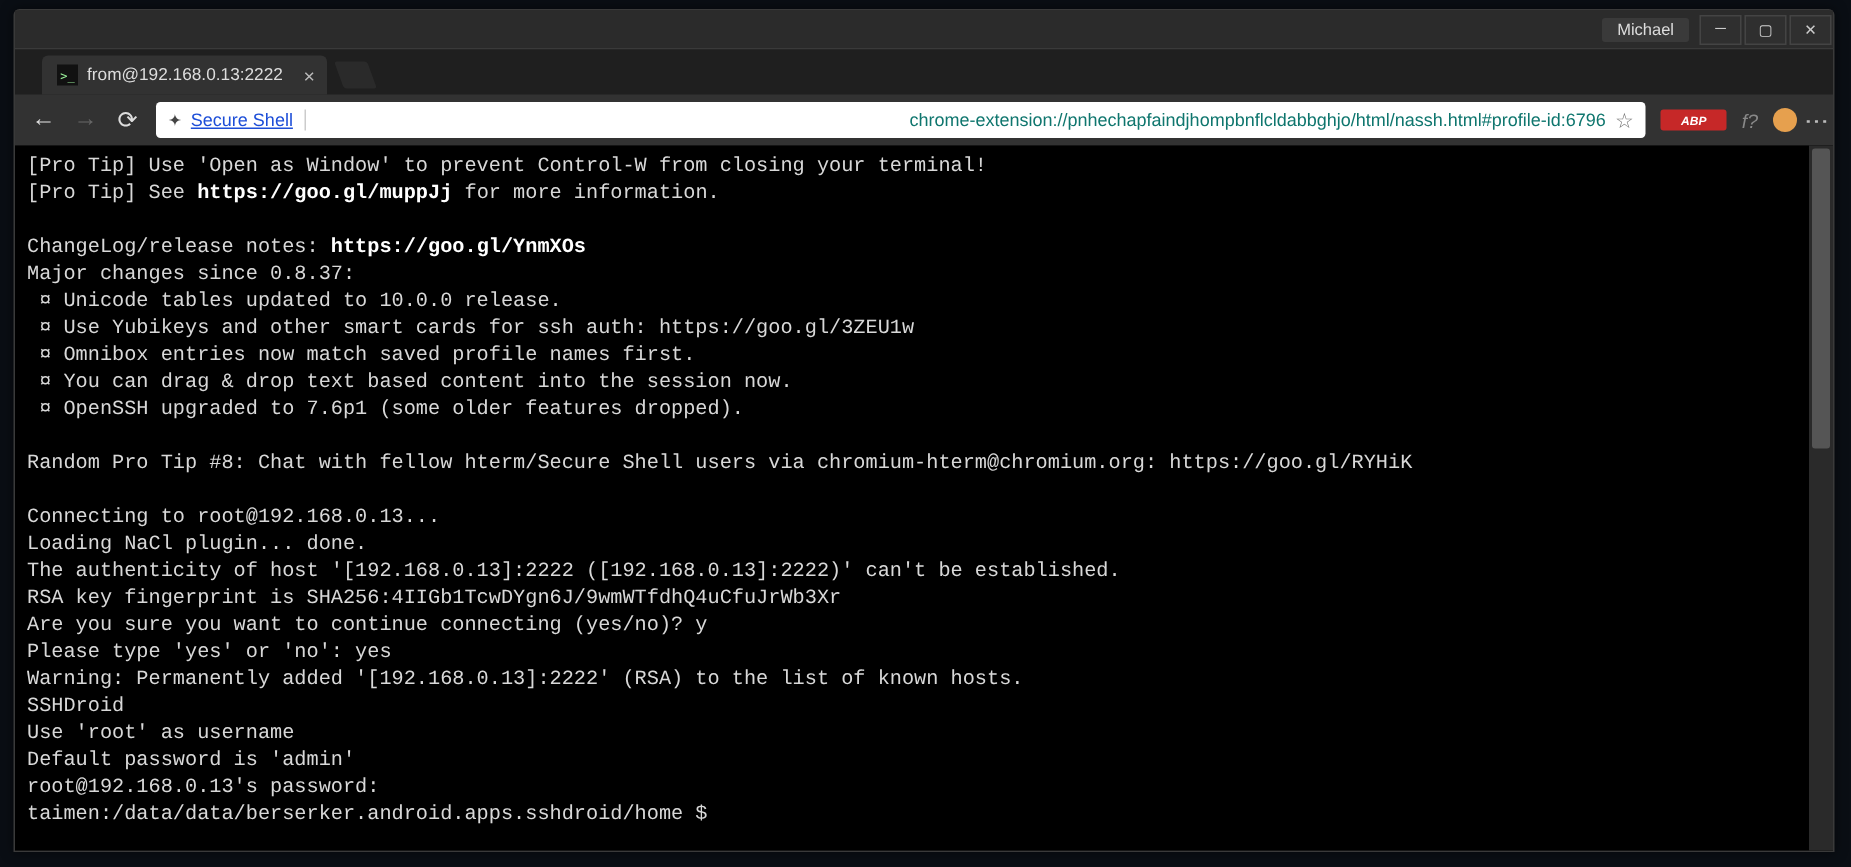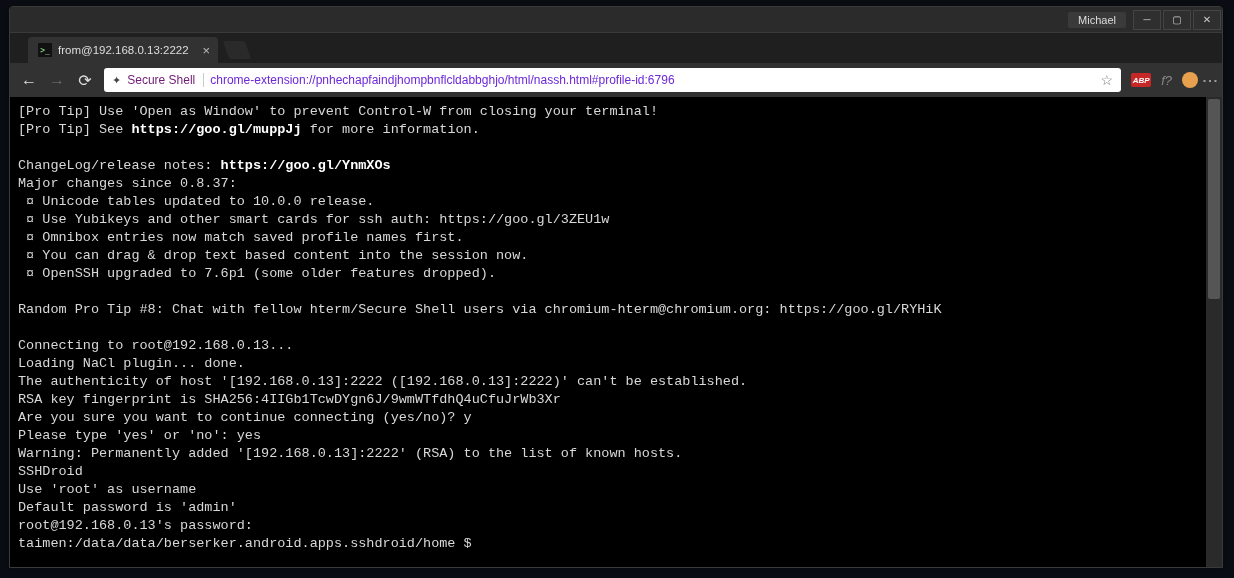--- a/index.html
+++ b/index.html
@@ -108,31 +108,31 @@
   display: flex;
   align-items: center;
   padding: 0 8px;
   font-size: 12px;
   gap: 6px;
 }
 .omnibox .ext-icon {
   font-size: 11px; color: #444;
 }
 .omnibox .ext-name {
-  color: #701a75; border-right: 1px solid #ccc; padding-right: 8px;
+  color: #1d4ed8; border-right: 1px solid #ccc; padding-right: 8px; text-decoration: underline;
 }
 .omnibox .url {
-  color: #6d28d9; flex: 1; white-space: nowrap; overflow: hidden;
+  color: #0f766e; flex: 1; white-space: nowrap; overflow: hidden; text-align: right;
 }
 .omnibox .star {
   color: #777; font-size: 14px; cursor: pointer;
 }
 .ext-badge {
   background: #c62828; color: #fff; font-size: 8px; font-weight: bold;
-  width: 20px; height: 14px; display: flex; align-items: center; justify-content: center;
+  width: 44px; height: 14px; display: flex; align-items: center; justify-content: center;
   border-radius: 2px;
   font-style: italic;
 }
 .ext-slot { color: #888; font-size: 13px; font-style: italic; }
 .ext-circle { width: 16px; height: 16px; background: #e6a04e; border-radius: 50%; }
 .menu-dots {
   color: #bbb; font-size: 16px; cursor: pointer; letter-spacing: -1px;
   writing-mode: vertical-rl; line-height: 4px;
 }
 .terminal-wrap {

